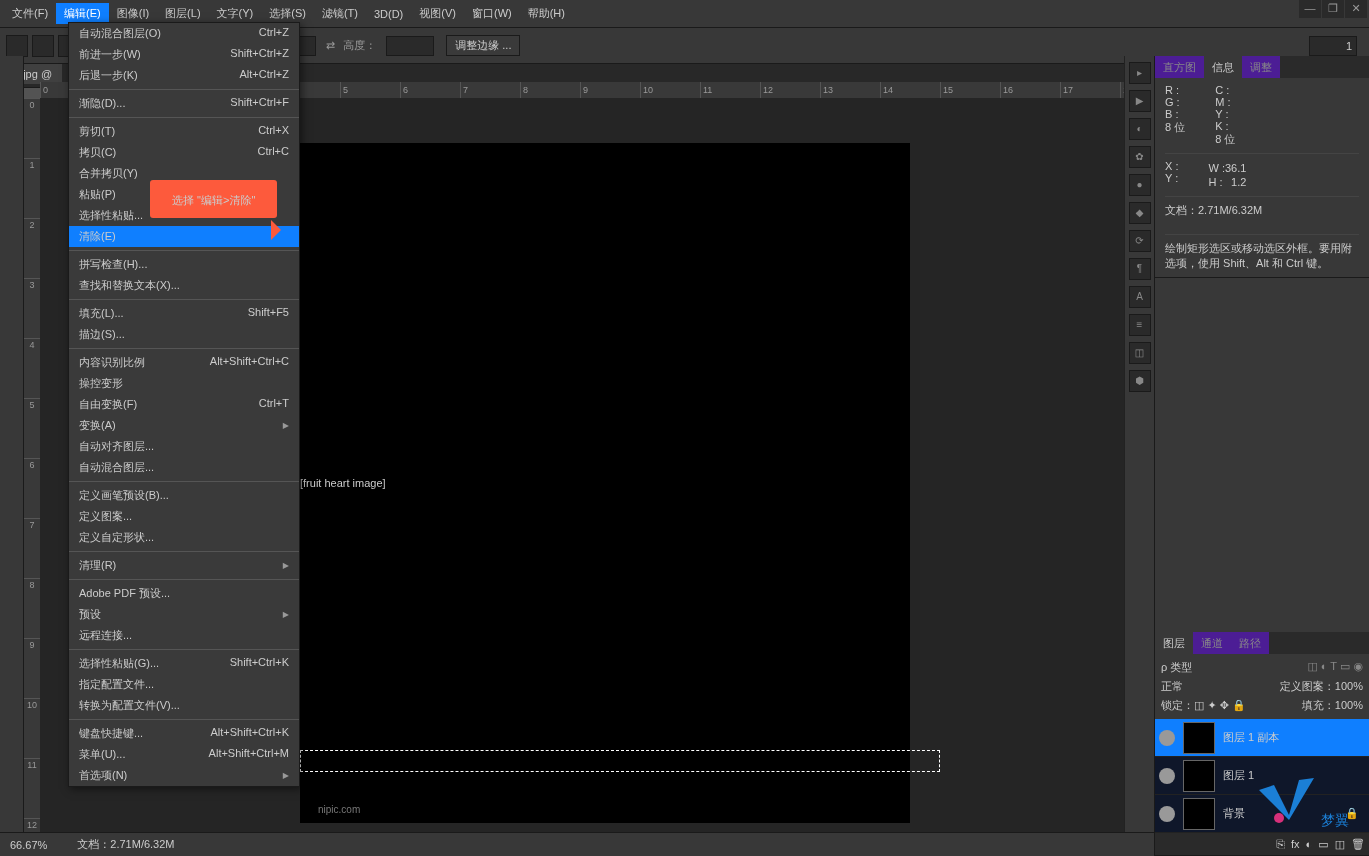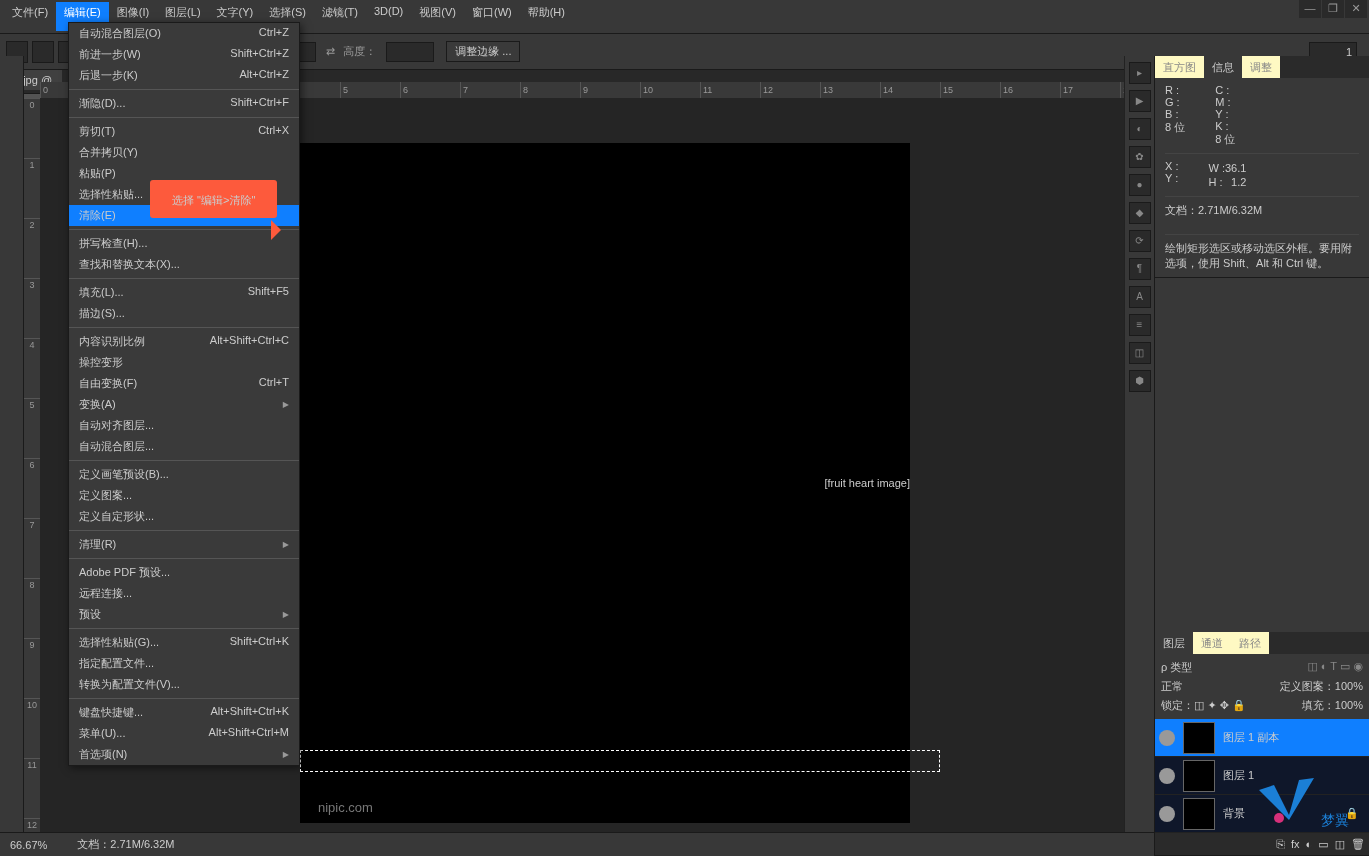--- a/index.html
+++ b/index.html
@@ -1,51 +1,51 @@
 <!DOCTYPE html>
 <html><head>
 <meta charset="utf-8">
 <style>
 *{margin:0;padding:0;box-sizing:border-box;font-family:"Microsoft YaHei",sans-serif;font-size:11px;color:#ccc}
 body{background:#535353;overflow:hidden;width:1369px;height:856px;position:relative}
-.menubar{height:34px;background:#383838;display:flex;padding:2px 4px;border-bottom:1px solid #1a1a1a}
+.menubar{height:28px;background:#383838;display:flex;align-items:center;padding:10px 4px;border-bottom:1px solid #1a1a1a}
 .menubar .item{padding:3px 8px;cursor:default}
 .menubar .item.active{background:#0f7fff;color:#fff}
 .winctrl{position:absolute;right:2px;top:0;display:flex}
 .winctrl div{width:22px;height:18px;background:#2a2a2a;margin-left:1px;text-align:center;line-height:16px;color:#999}
 .optbar{height:36px;background:#383838;display:flex;align-items:center;padding:0 6px;border-bottom:1px solid #1a1a1a}
 .optbar .box{width:22px;height:22px;background:#2a2a2a;border:1px solid #1a1a1a;margin-right:4px}
 .optbar .sel{width:58px;height:20px;background:#2a2a2a;border:1px solid #1a1a1a;margin:0 6px;padding:0 4px;line-height:18px}
 .optbar .lbl{margin:0 4px;color:#999}
 .optbar .btn{padding:2px 8px;background:#3a3a3a;border:1px solid #1a1a1a;margin-left:6px}
 .tabbar{height:24px;background:#282828;padding-left:4px;border-bottom:1px solid #1a1a1a}
 .tabbar .tab{display:inline-block;padding:4px 10px;background:#404040;color:#ccc}
 .ruler-h{position:absolute;left:40px;top:82px;right:215px;height:16px;background:#393939;display:flex;overflow:hidden}
 .ruler-h div{flex:0 0 60px;font-size:9px;color:#999;border-left:1px solid #555;padding-left:2px;height:16px;line-height:16px}
 .ruler-v{position:absolute;left:24px;top:98px;width:16px;bottom:24px;background:#393939}
 .ruler-v div{height:60px;font-size:9px;color:#999;border-top:1px solid #555;padding-top:1px;text-align:center}
 .toolbar{position:absolute;left:0;top:56px;width:24px;bottom:0;background:#383838;border-right:1px solid #1a1a1a}
 .canvas-area{position:absolute;left:40px;top:98px;right:215px;bottom:24px;background:#252525;overflow:hidden}
-.canvas{position:absolute;left:260px;top:45px;width:610px;height:680px;background:#000;display:flex;align-items:center;justify-content:flex-end;font-size:16px;color:#444}
+.canvas{position:absolute;left:260px;top:45px;width:610px;height:680px;background:#000;display:flex;align-items:center;justify-content:flex-start;font-size:16px;color:#444}
 .marq{position:absolute;border:1px dashed #fff;left:260px;top:652px;width:640px;height:22px}
 .dropdown{position:absolute;left:68px;top:22px;width:232px;background:#3a3a3a;border:1px solid #1a1a1a;box-shadow:2px 2px 8px rgba(0,0,0,.5);z-index:100}
 .dropdown .mi{display:flex;justify-content:space-between;padding:3px 10px;cursor:default}
 .dropdown .mi.hl{background:#0f7fff;color:#fff}
 .dropdown .mi.dis{color:#6a6a6a}
 .dropdown .sep{height:1px;background:#555;margin:3px 0}
 .dropdown .arr::after{content:"▶";font-size:8px;color:#999}
 .tooltip{position:absolute;left:150px;top:180px;background:#fd5a3c;padding:10px 22px;border-radius:3px;z-index:101;color:#fff;font-size:16px}
 .tooltip::before{content:"";position:absolute;right:-14px;top:40px;border:10px solid transparent;border-left-color:#fd5a3c}
 .right{position:absolute;right:0;top:56px;width:215px;bottom:0;background:#383838;border-left:1px solid #1a1a1a}
 .iconcol{position:absolute;right:215px;top:56px;width:30px;bottom:0;background:#383838;border-left:1px solid #222}
 .iconcol div{width:22px;height:22px;margin:6px auto;background:#2a2a2a;border:1px solid #1a1a1a;color:#888;text-align:center;line-height:20px;font-size:10px}
 .panel{border-bottom:1px solid #1a1a1a}
 .ptabs{height:22px;background:#2a2a2a;display:flex}
 .ptabs span{padding:4px 8px;background:#383838}
-.ptabs span.sub{background:#fef9c3;color:#888}
+.ptabs span.sub{background:#4c1d95;color:#888}
 .pbody{padding:6px 10px;font-size:10px;color:#aaa}
 .inforow{display:flex;justify-content:space-between;margin:2px 0}
 .layers{position:absolute;bottom:0;left:0;right:0}
 .layerlist{background:#0f172a;max-height:200px;overflow:auto}
 .layerrow{display:flex;align-items:center;height:38px;border-bottom:1px solid #222;padding:0 4px}
 .layerrow.sel{background:#0f7fff}
 .layerrow .eye{width:16px;height:16px;border-radius:50%;background:#999;margin-right:8px}
 .layerrow .thumb{width:32px;height:32px;background:#000;border:1px solid #666;margin-right:8px}
 .statusbar{position:absolute;bottom:0;left:0;right:215px;height:24px;background:#383838;border-top:1px solid #1a1a1a;display:flex;align-items:center;padding:0 10px;color:#aaa}
 .statusbar span{margin-right:30px}
@@ -130,21 +130,21 @@
     <div>8</div>
     <div>9</div>
     <div>10</div>
     <div>11</div>
     <div>12</div>
   </div>
 
 <div class="canvas-area">
   <div class="canvas">
     <span>[fruit heart image]</span>
-    <span style="position:absolute;left:18px;bottom:8px;font-size:13px;color:#777">nipic.com</span>
+    <span style="position:absolute;left:18px;bottom:8px;font-size:10px;color:#777">nipic.com</span>
   </div>
   <div class="marq"></div>
 </div>
 
 <div class="dropdown" id="editmenu">
     <div class="mi">
       <span>自动混合图层(O)</span>
       <span>Ctrl+Z</span>
     </div>
     <div class="mi">
@@ -159,20 +159,24 @@
     <div class="mi dis">
       <span>渐隐(D)...</span>
       <span>Shift+Ctrl+F</span>
     </div>
     <div class="sep"></div>
     <div class="mi">
       <span>剪切(T)</span>
       <span>Ctrl+X</span>
     </div>
     <div class="mi">
+      <span>拷贝(C)</span>
+      <span>Ctrl+C</span>
+    </div>
+    <div class="mi">
       <span>合并拷贝(Y)</span>
       <span></span>
     </div>
     <div class="mi">
       <span>粘贴(P)</span>
       <span></span>
     </div>
     <div class="mi dis">
       <span>选择性粘贴...</span>
       <span></span>
@@ -241,26 +245,26 @@
     <div class="mi">
       <span>清理(R)</span>
       <span class="arr"></span>
     </div>
     <div class="sep"></div>
     <div class="mi">
       <span>Adobe PDF 预设...</span>
       <span></span>
     </div>
     <div class="mi">
-      <span>远程连接...</span>
-      <span></span>
-    </div>
-    <div class="mi">
       <span>预设</span>
       <span class="arr"></span>
+    </div>
+    <div class="mi">
+      <span>远程连接...</span>
+      <span></span>
     </div>
     <div class="sep"></div>
     <div class="mi">
       <span>选择性粘贴(G)...</span>
       <span>Shift+Ctrl+K</span>
     </div>
     <div class="mi">
       <span>指定配置文件...</span>
       <span></span>
     </div>

